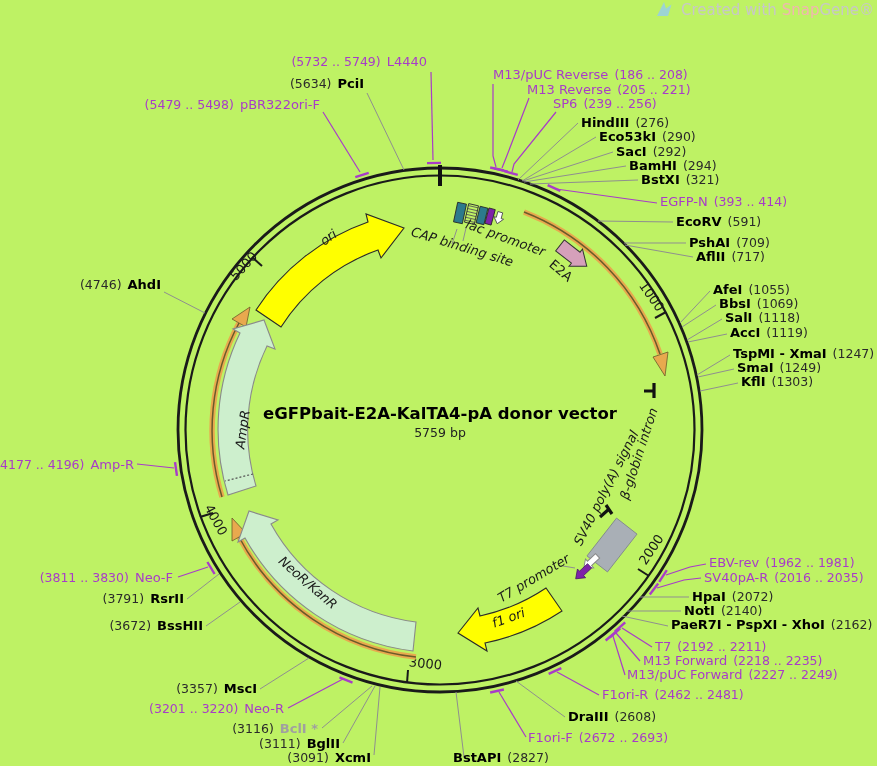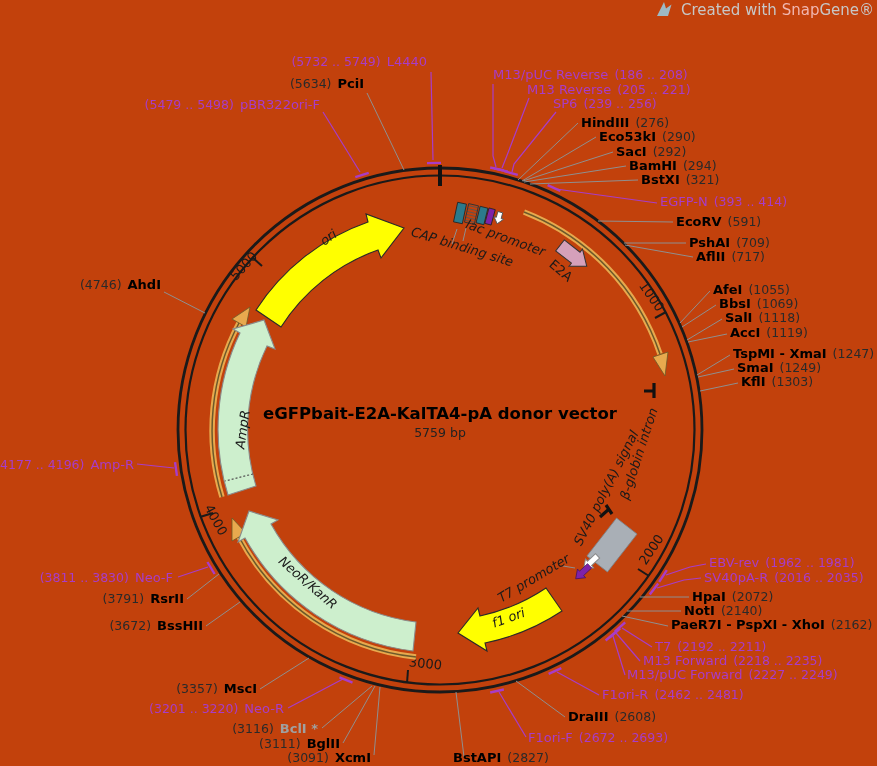--- a/index.html
+++ b/index.html
@@ -1,16 +1,16 @@
 <!DOCTYPE html>
 <html><head>
 <meta charset="utf-8">
 <style>
   html,body{margin:0;padding:0;background:#fff;}
-  #stage{position:relative;width:877px;height:766px;background:#c2410c;overflow:hidden;}
+  #stage{position:relative;width:877px;height:766px;background:#bef264;overflow:hidden;}
   text{font-family:"DejaVu Sans","Liberation Sans",sans-serif;font-size:13px;fill:#1a1a1a;}
   .enz-name{font-weight:bold;fill:#000;}
   .enz-pos{fill:#2a2a2a;font-size:12.5px;}
   .prim{fill:#A83CC8;}
   .prim-pos{font-size:12.5px;}
   .muted{fill:#A0A0A0;}
   .feat{font-style:italic;fill:#1a1a1a;}
   .feat-upright{font-style:normal;fill:#1a1a1a;}
   .tick-num{font-size:13px;fill:#1a1a1a;}
   .title-main{font-size:16.5px;font-weight:bold;fill:#000;}

